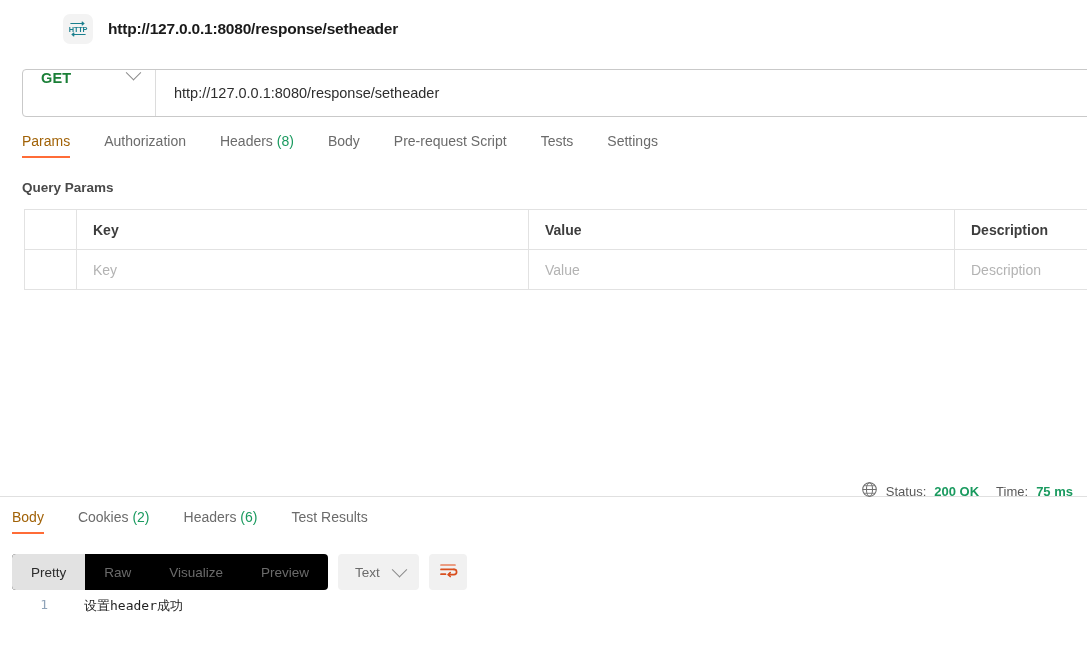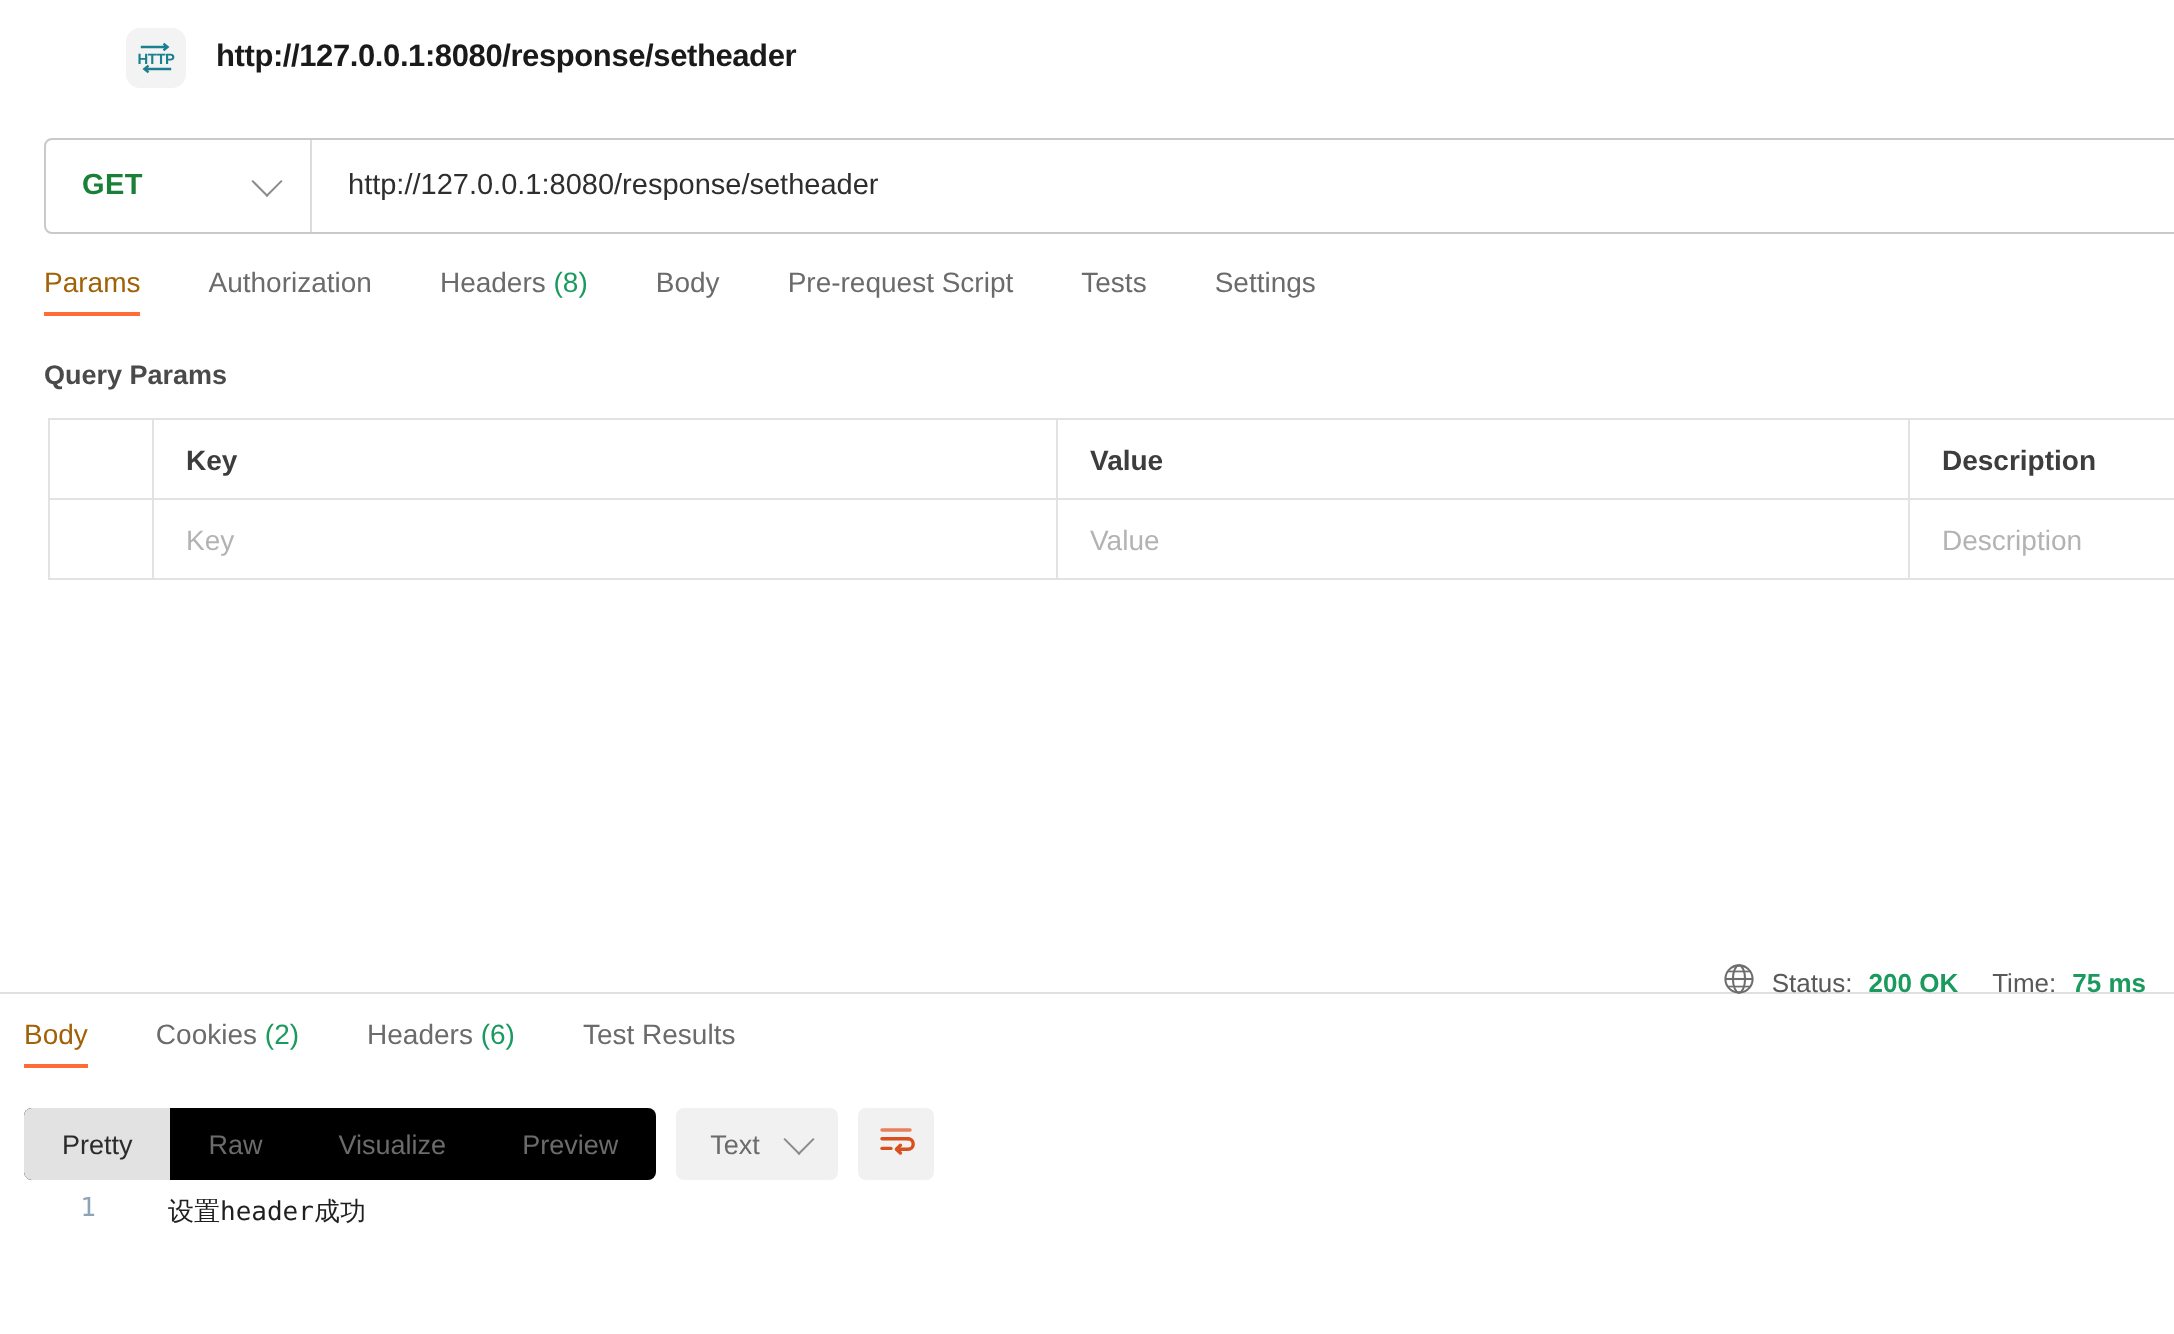--- a/index.html
+++ b/index.html
@@ -52,21 +52,21 @@
     width: 1090px; height: 48px;
     border: 1px solid #c9c9c9;
     border-radius: 4px;
     background: #ffffff;
     display: flex;
     align-items: stretch;
   }
   .method-box {
     width: 133px;
     display: flex;
-    align-items: center;
+    align-items: flex-start;
     justify-content: space-between;
     padding: 0 16px 0 18px;
     border-right: 1px solid #dcdcdc;
     cursor: pointer;
     gap: 41px;
   }
   .method-label {
     font-size: 14.5px;
     font-weight: bold;
     color: #1a7f37;

